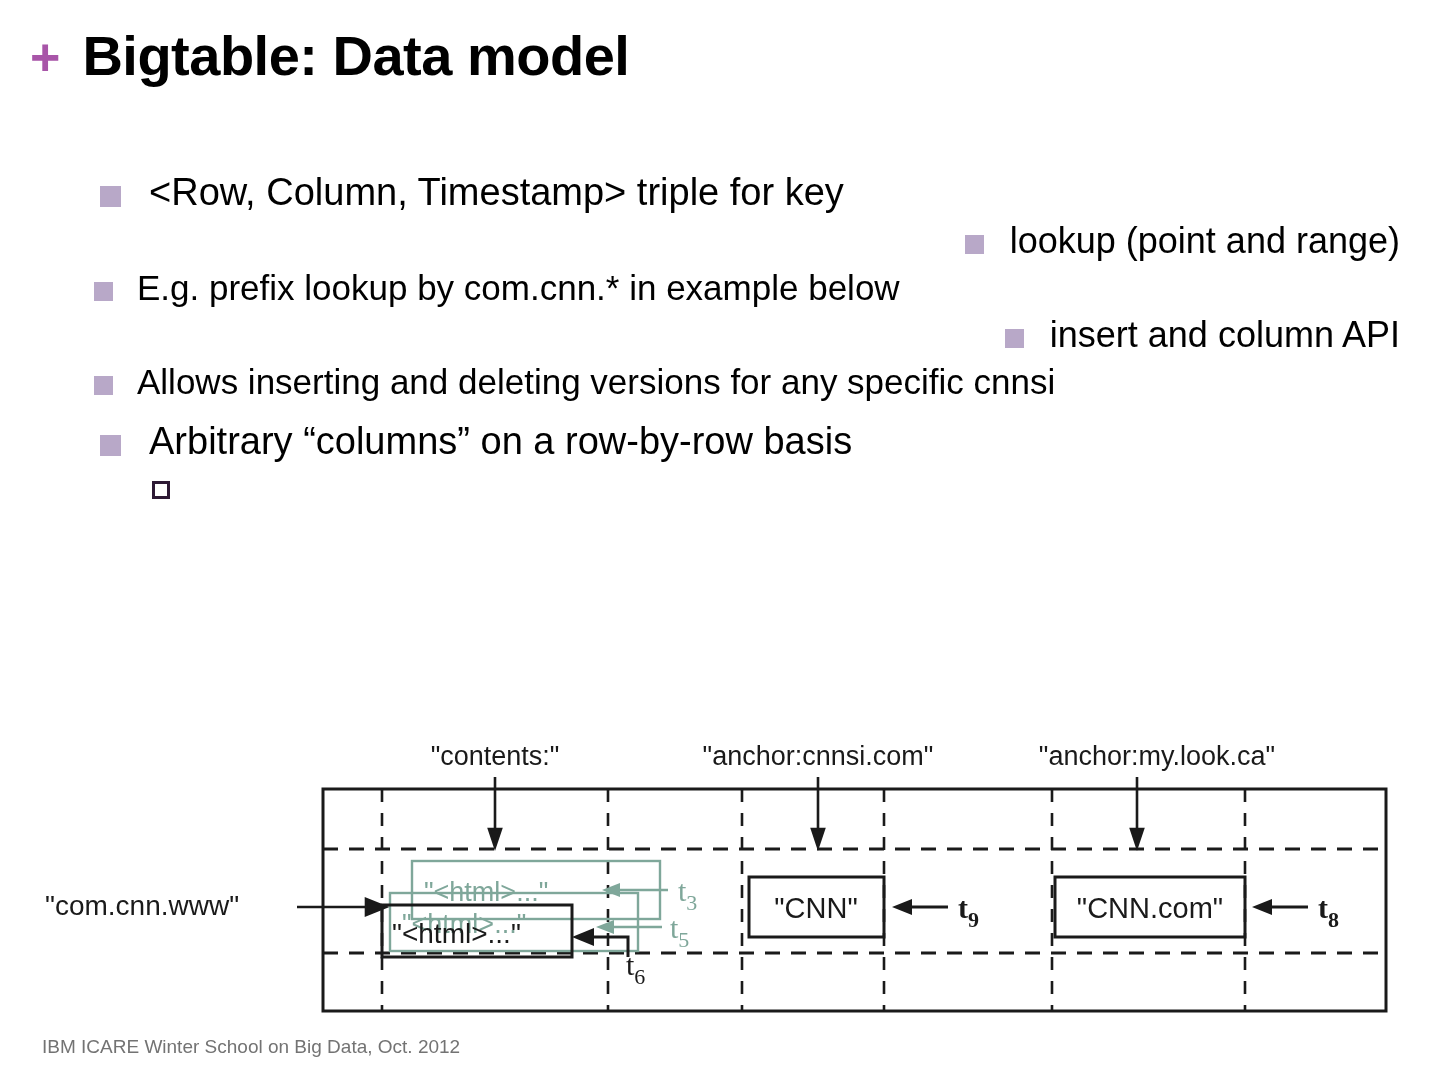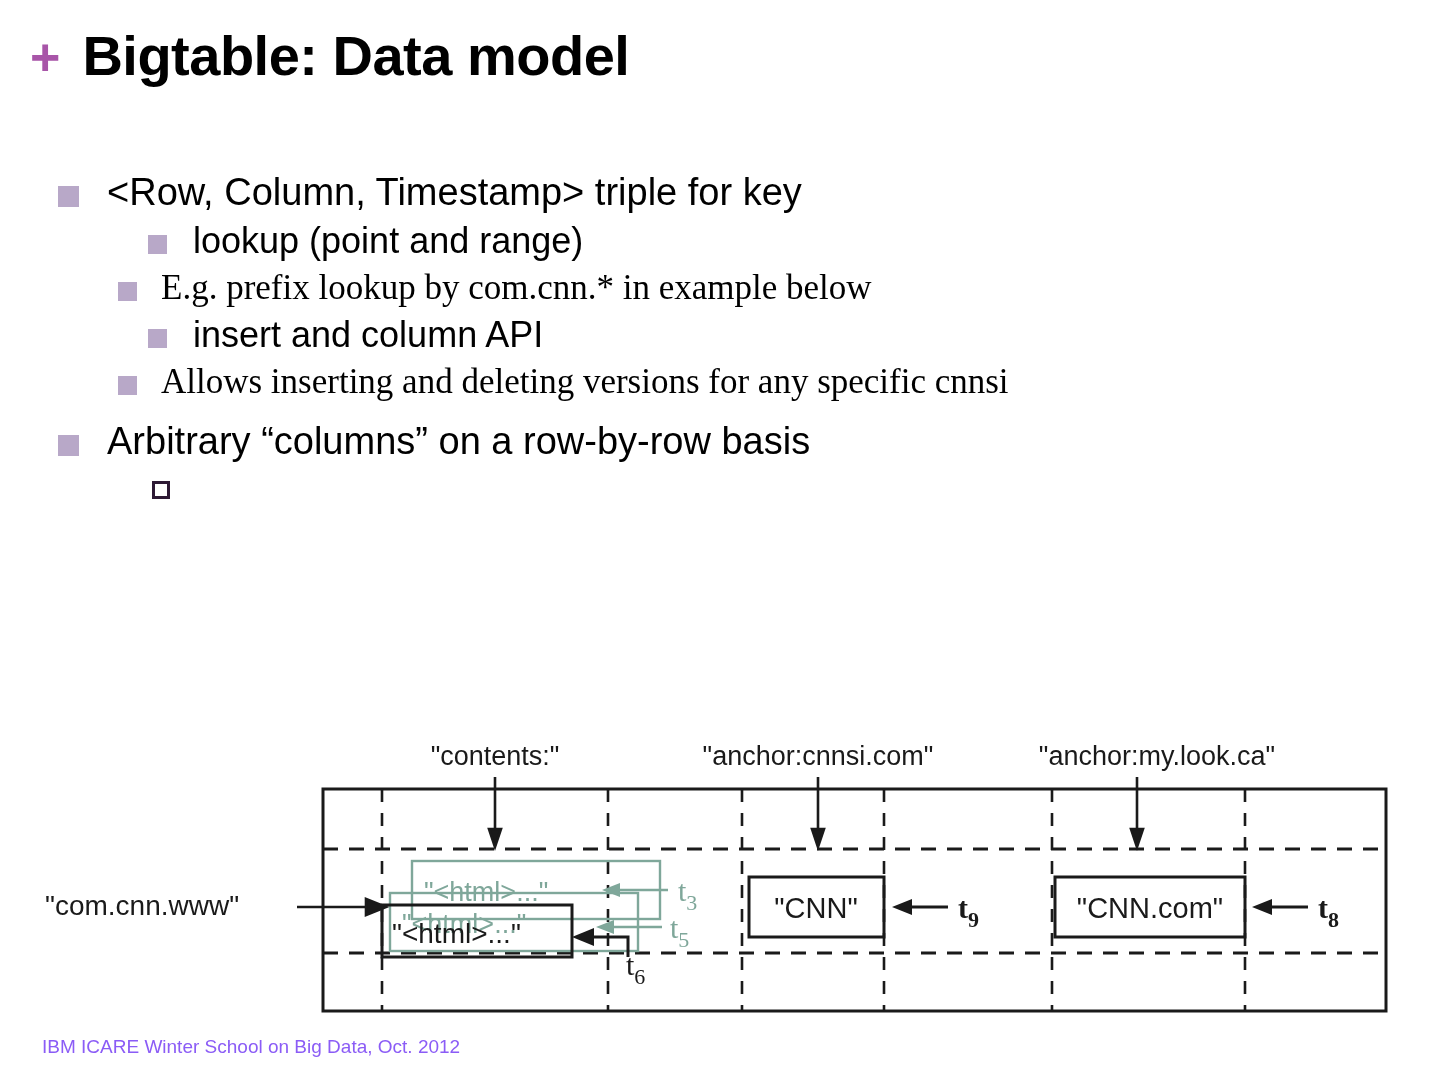--- a/index.html
+++ b/index.html
@@ -58,31 +58,31 @@
   .sq-filled {
     background: #b8a8c8;
   }
   .sq-hollow {
     background: #ffffff;
     border: 3px solid #2e1a35;
     box-sizing: border-box;
   }
 
   
-  .lvl1 { padding-left: 58px; margin-bottom: 6px; }
+  .lvl1 { padding-left: 100px; margin-bottom: 6px; }
   .lvl1 .bullet-mark { width: 21px; height: 21px; margin-top: 16px; margin-right: 28px; }
   .lvl1 .bullet-text { font-size: 38px; line-height: 1.16; }
 
   
-  .lvl2 { padding-left: 148px; margin-bottom: 6px; }
+  .lvl2 { padding-left: 148px; margin-bottom: 6px; justify-content: flex-end; }
   .lvl2 .bullet-mark { width: 19px; height: 19px; margin-top: 15px; margin-right: 26px; }
   .lvl2 .bullet-text { font-size: 36px; line-height: 1.16; }
 
   
-  .lvl3 { padding-left: 118px; margin-bottom: 6px; font-family: Liberation Serif, serif; }
+  .lvl3 { padding-left: 94px; margin-bottom: 6px; }
   .lvl3 .bullet-mark { width: 19px; height: 19px; margin-top: 14px; margin-right: 24px; }
   .lvl3 .bullet-text { font-size: 35px; line-height: 1.16; max-width: 1000px; }
 
   
   .lvl2h { padding-left: 152px; margin-bottom: 4px; }
   .lvl2h .bullet-mark { width: 18px; height: 18px; margin-top: 12px; margin-right: 22px; }
   .lvl2h .bullet-text { font-size: 30px; line-height: 1.2; max-width: 1120px; }
 
   .spacer-sm { height: 10px; }
 
@@ -95,21 +95,21 @@
     height: 300px;
   }
   .fig-svg { display: block; }
 
   
   .footer {
     position: absolute;
     left: 42px;
     top: 1036px;
     font-size: 19px;
-    color: #8b5cf6;
+    color: #737373;
   }
 </style>
 </head>
 <body>
 
 <div class="slide-title">
   <span class="title-plus">+</span>
   <span class="title-text">Bigtable: Data model</span>
 </div>
 

